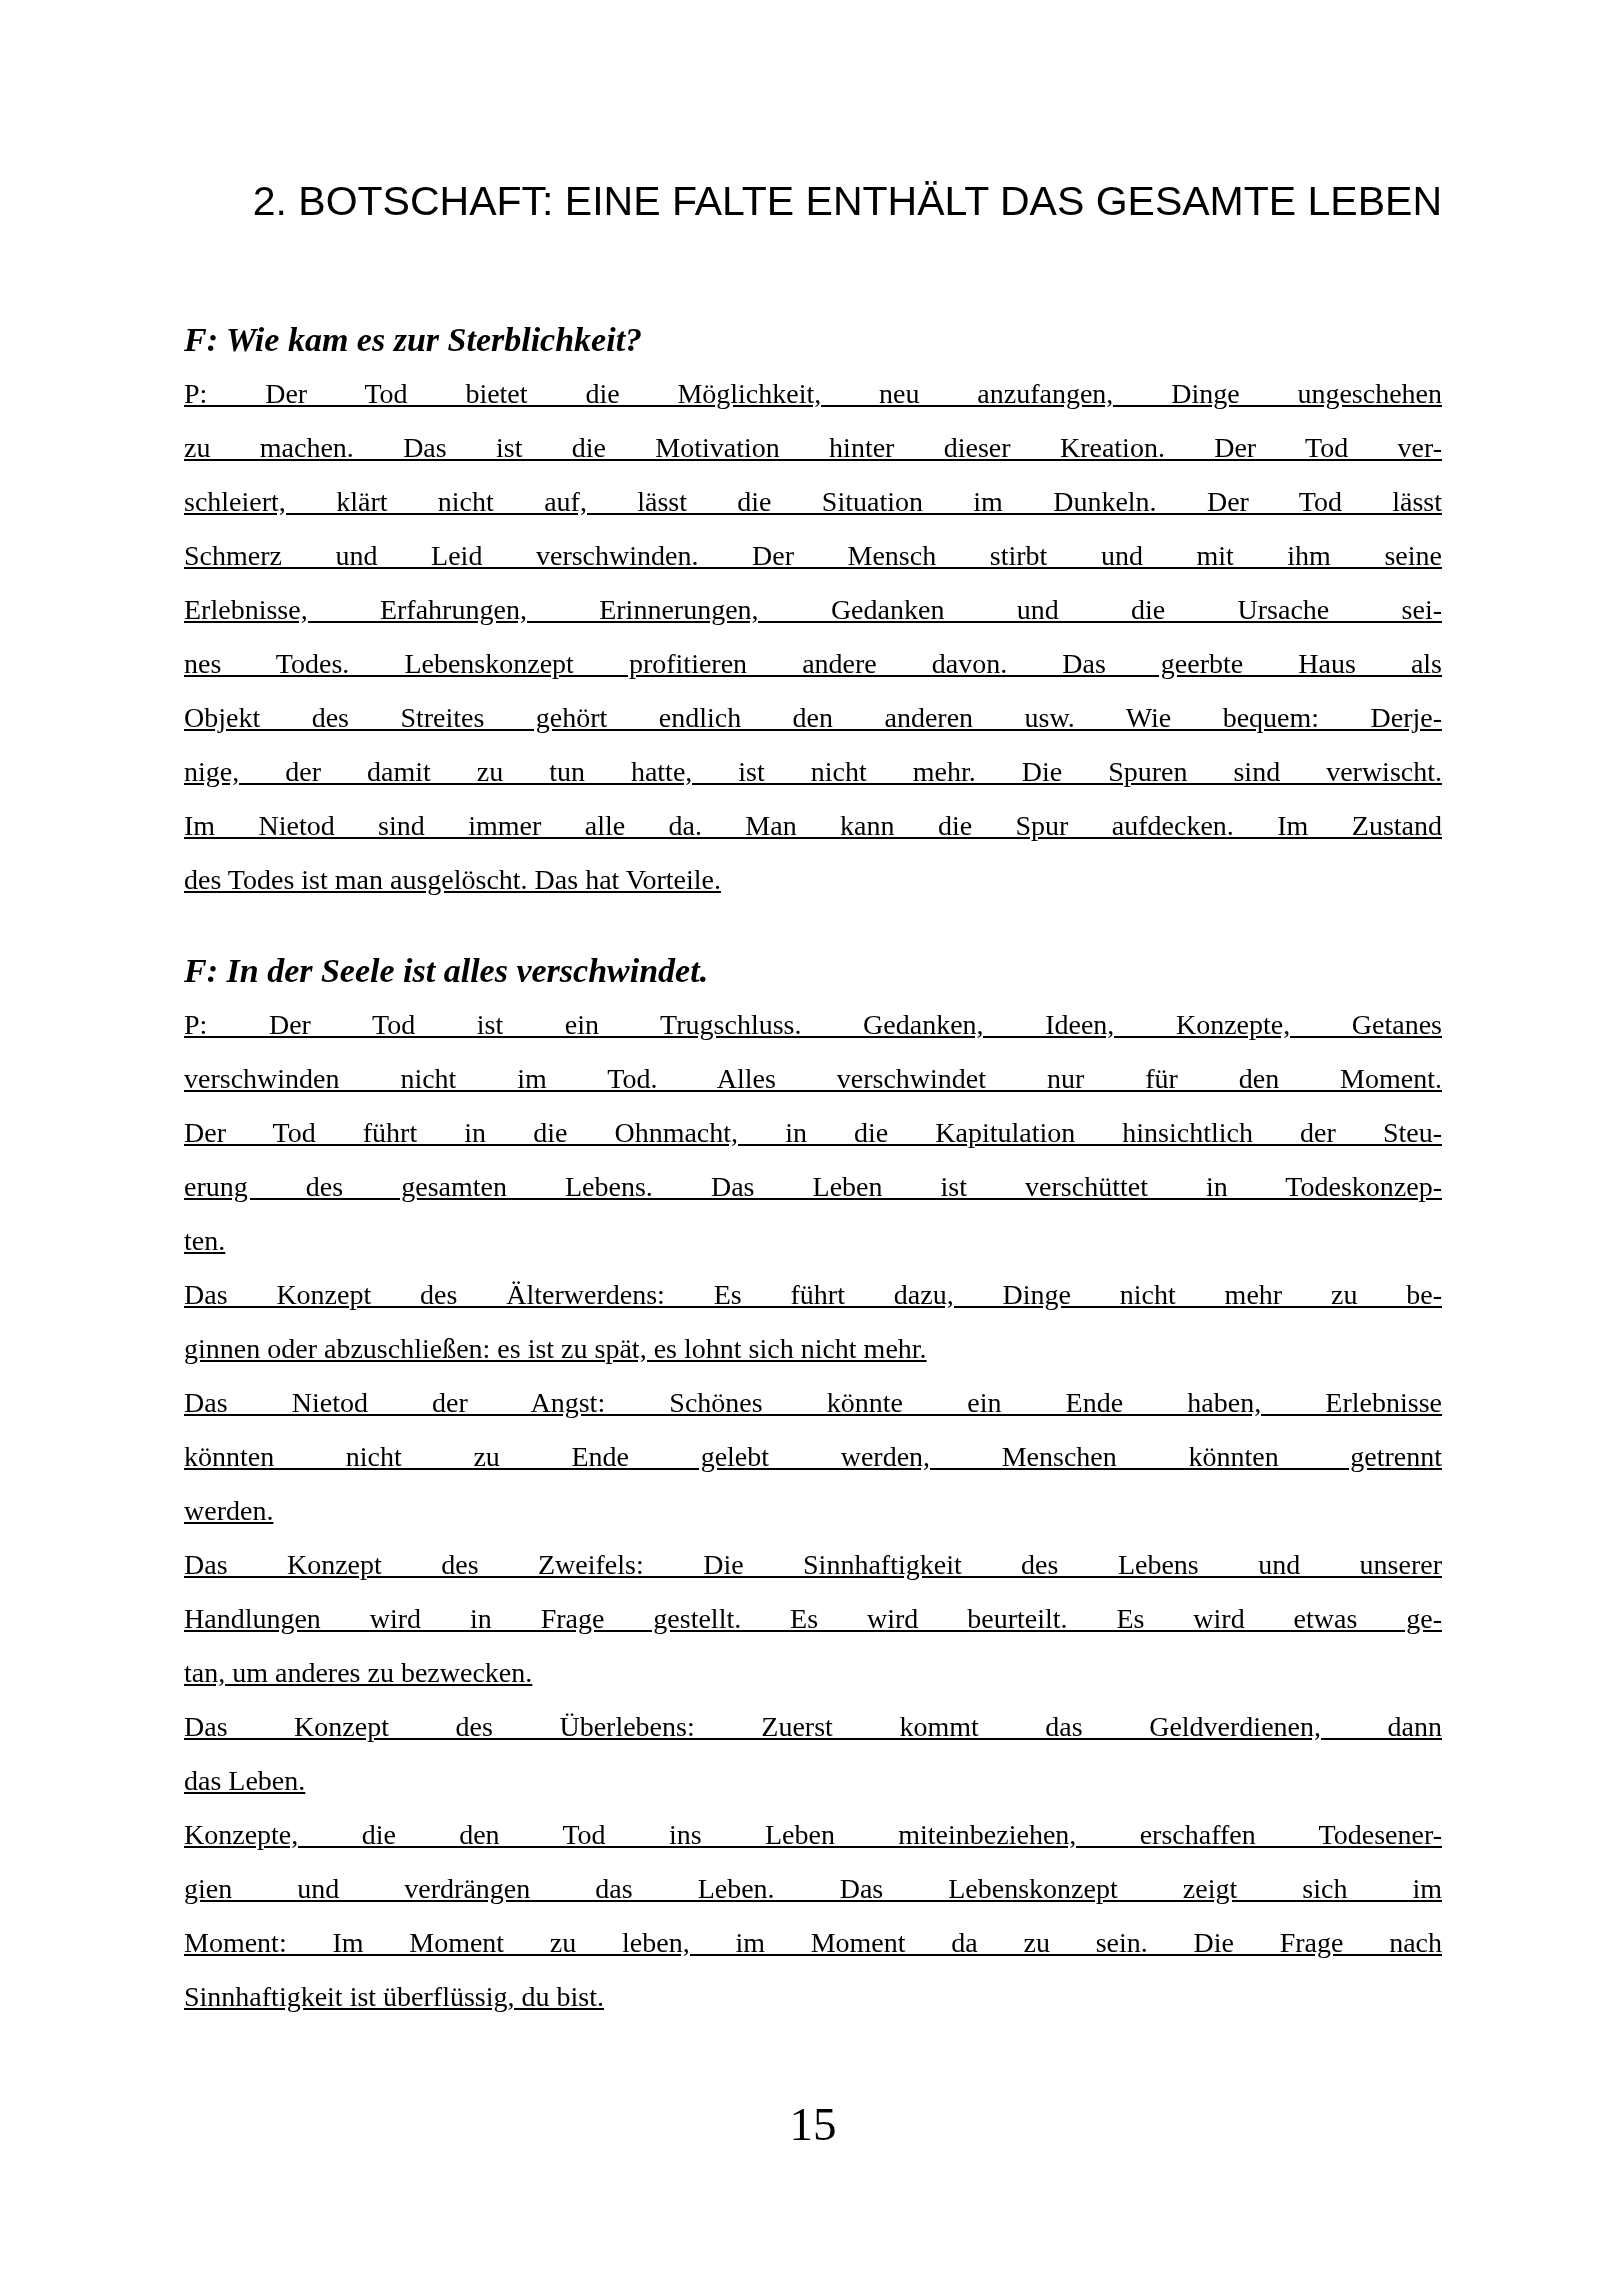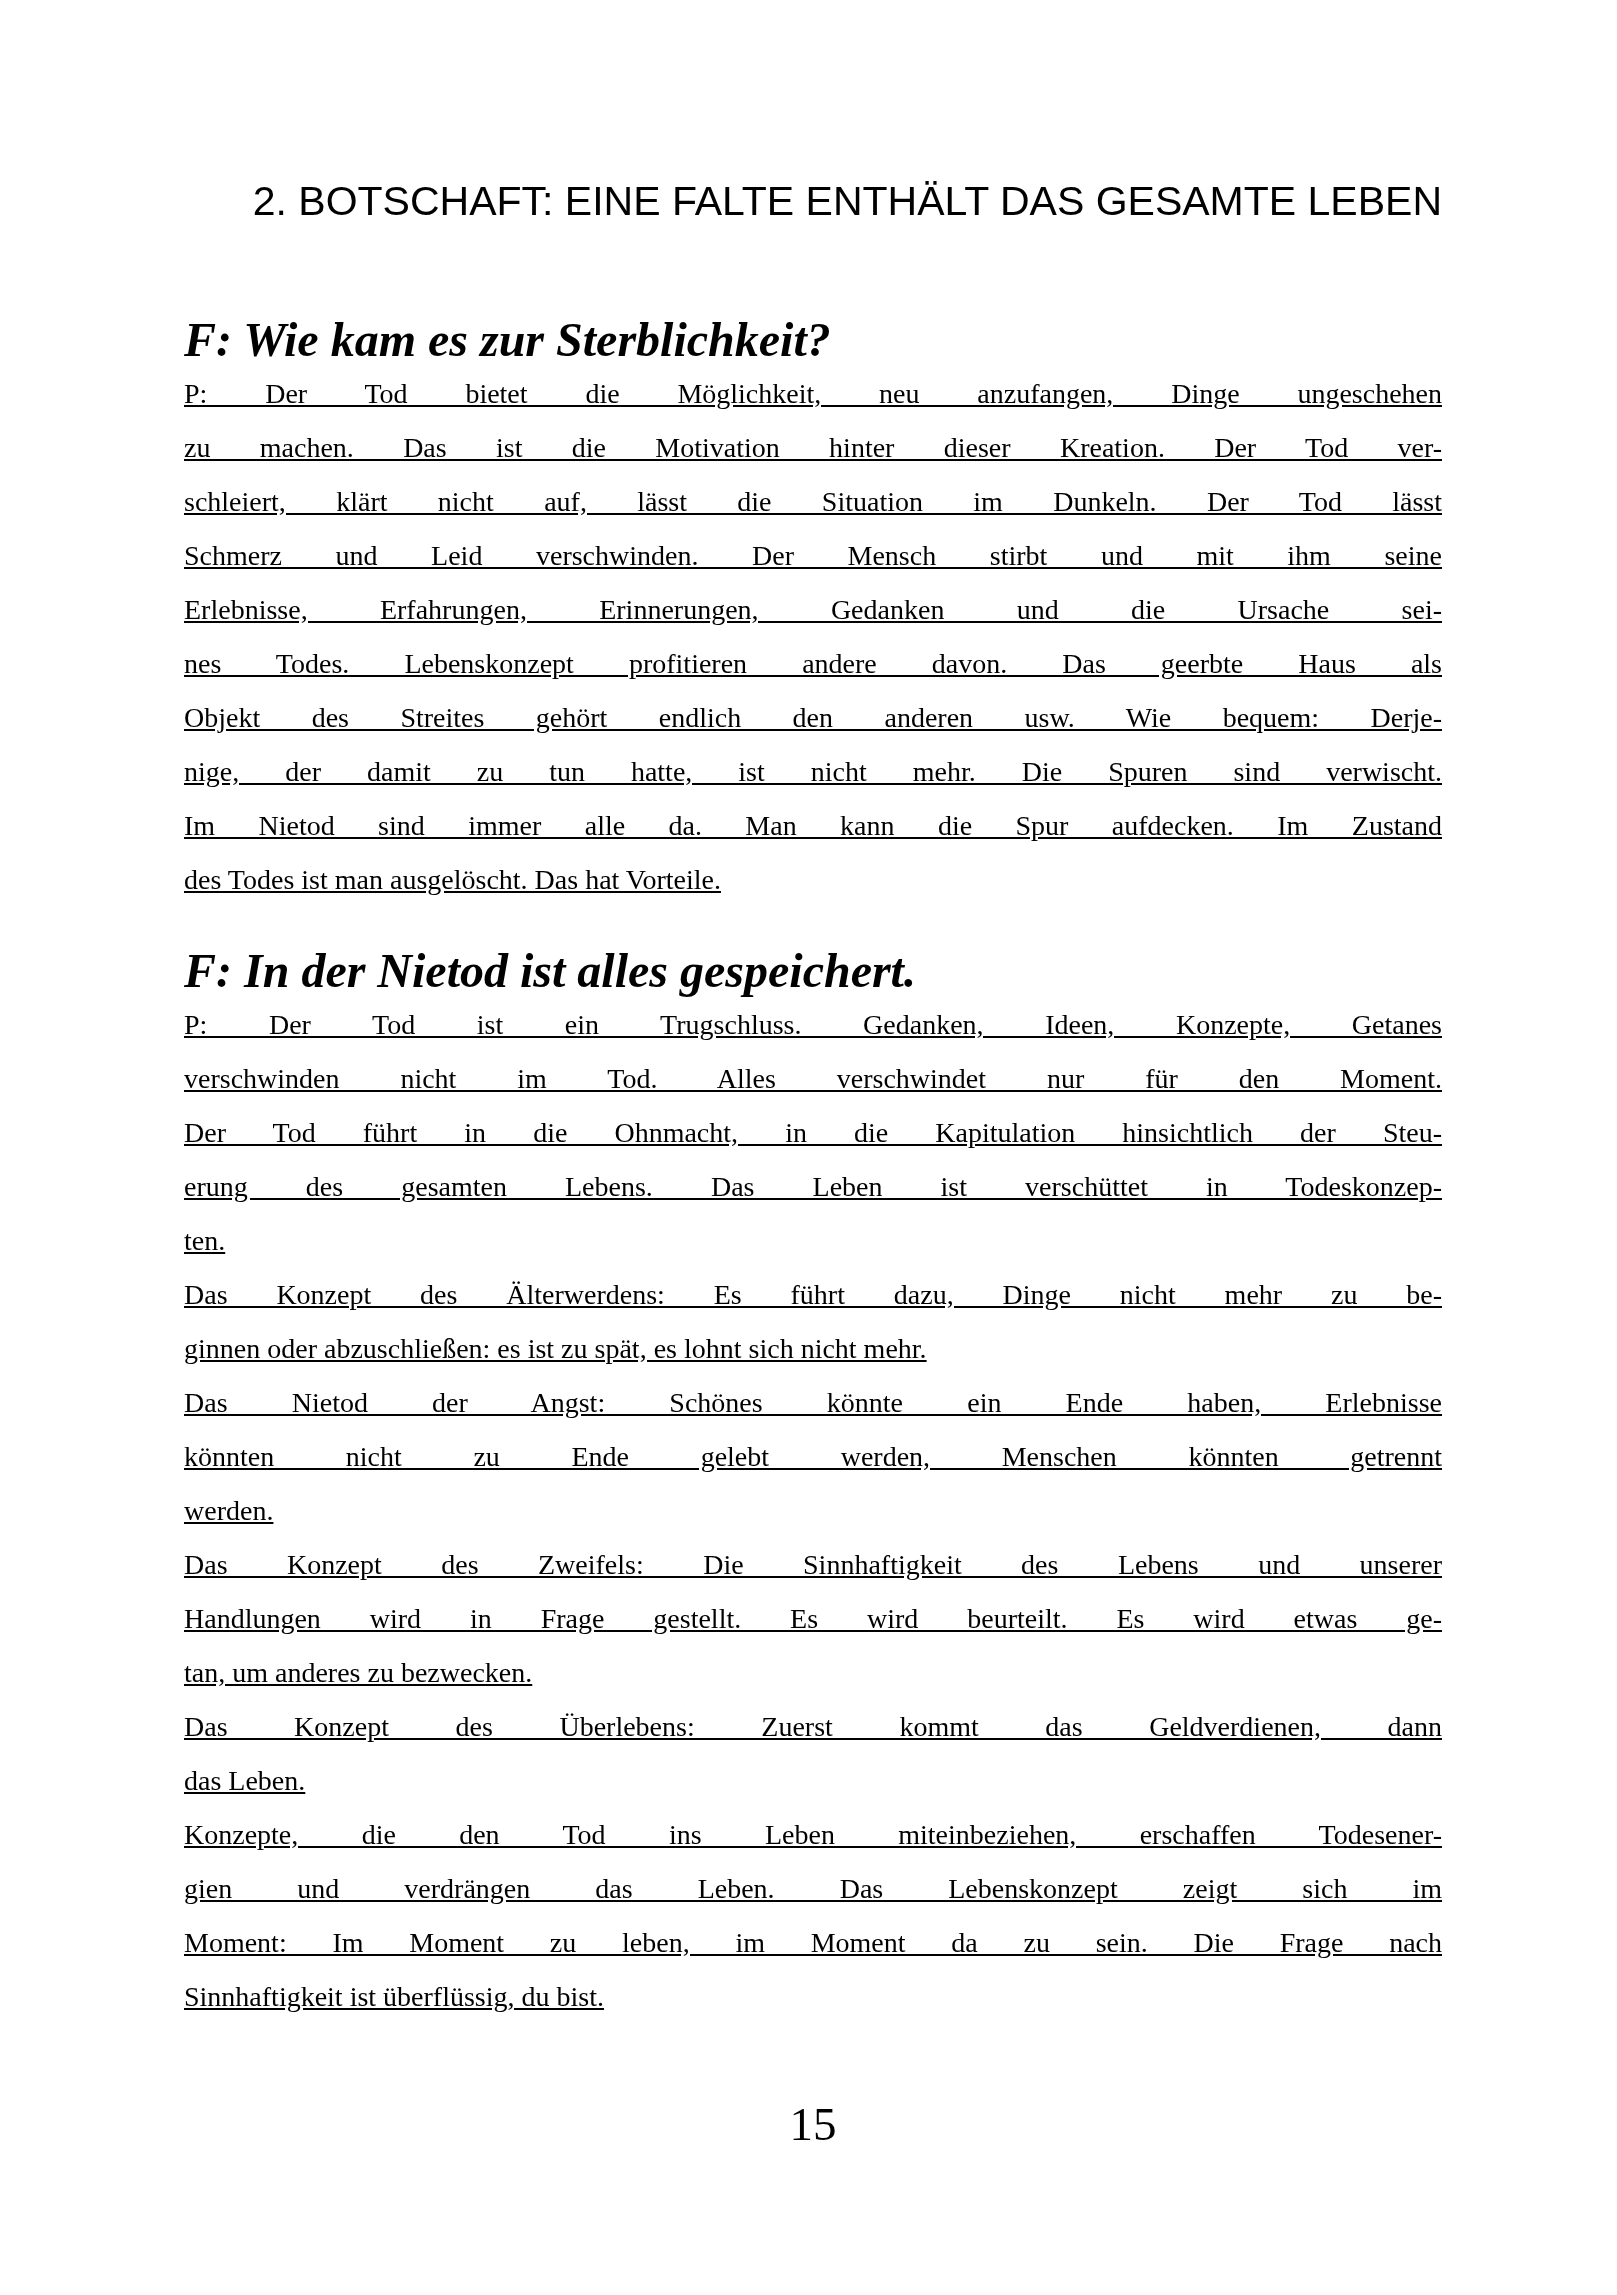--- a/index.html
+++ b/index.html
@@ -36,21 +36,21 @@
   
   .content {
     position: absolute;
     top: 227px;
     left: 184px;
     width: 1258px;
   }
   .question {
     font-weight: bold;
     font-style: italic;
-    font-size: 48px;
+    font-size: 34px;
     line-height: 54px;
     margin-top: 37px;
     text-align: left;
   }
   .content > .question:first-child {
     margin-top: 86px;
   }
   .paragraph {
     margin: 0;
   }
@@ -91,21 +91,21 @@
         <div class="line">zu machen. Das ist die Motivation hinter dieser Kreation. Der Tod ver-</div>
         <div class="line">schleiert, klärt nicht auf, lässt die Situation im Dunkeln. Der Tod lässt</div>
         <div class="line">Schmerz und Leid verschwinden. Der Mensch stirbt und mit ihm seine</div>
         <div class="line">Erlebnisse, Erfahrungen, Erinnerungen, Gedanken und die Ursache sei-</div>
         <div class="line">nes Todes. Lebenskonzept profitieren andere davon. Das geerbte Haus als</div>
         <div class="line">Objekt des Streites gehört endlich den anderen usw. Wie bequem: Derje-</div>
         <div class="line">nige, der damit zu tun hatte, ist nicht mehr. Die Spuren sind verwischt.</div>
         <div class="line">Im Nietod sind immer alle da. Man kann die Spur aufdecken. Im Zustand</div>
         <div class="line final">des Todes ist man ausgelöscht. Das hat Vorteile.</div>
       </div>
-      <div class="question">F: In der Nietod ist alles gespeichert.</div>
+      <div class="question">F: In der Seele ist alles verschwindet.</div>
       <div class="paragraph">
         <div class="line">P: Der Tod ist ein Trugschluss. Gedanken, Ideen, Konzepte, Getanes</div>
         <div class="line">verschwinden nicht im Tod. Alles verschwindet nur für den Moment.</div>
         <div class="line">Der Tod führt in die Ohnmacht, in die Kapitulation hinsichtlich der Steu-</div>
         <div class="line">erung des gesamten Lebens. Das Leben ist verschüttet in Todeskonzep-</div>
         <div class="line final">ten.</div>
       </div>
       <div class="paragraph">
         <div class="line">Das Konzept des Älterwerdens: Es führt dazu, Dinge nicht mehr zu be-</div>
         <div class="line final">ginnen oder abzuschließen: es ist zu spät, es lohnt sich nicht mehr.</div>

